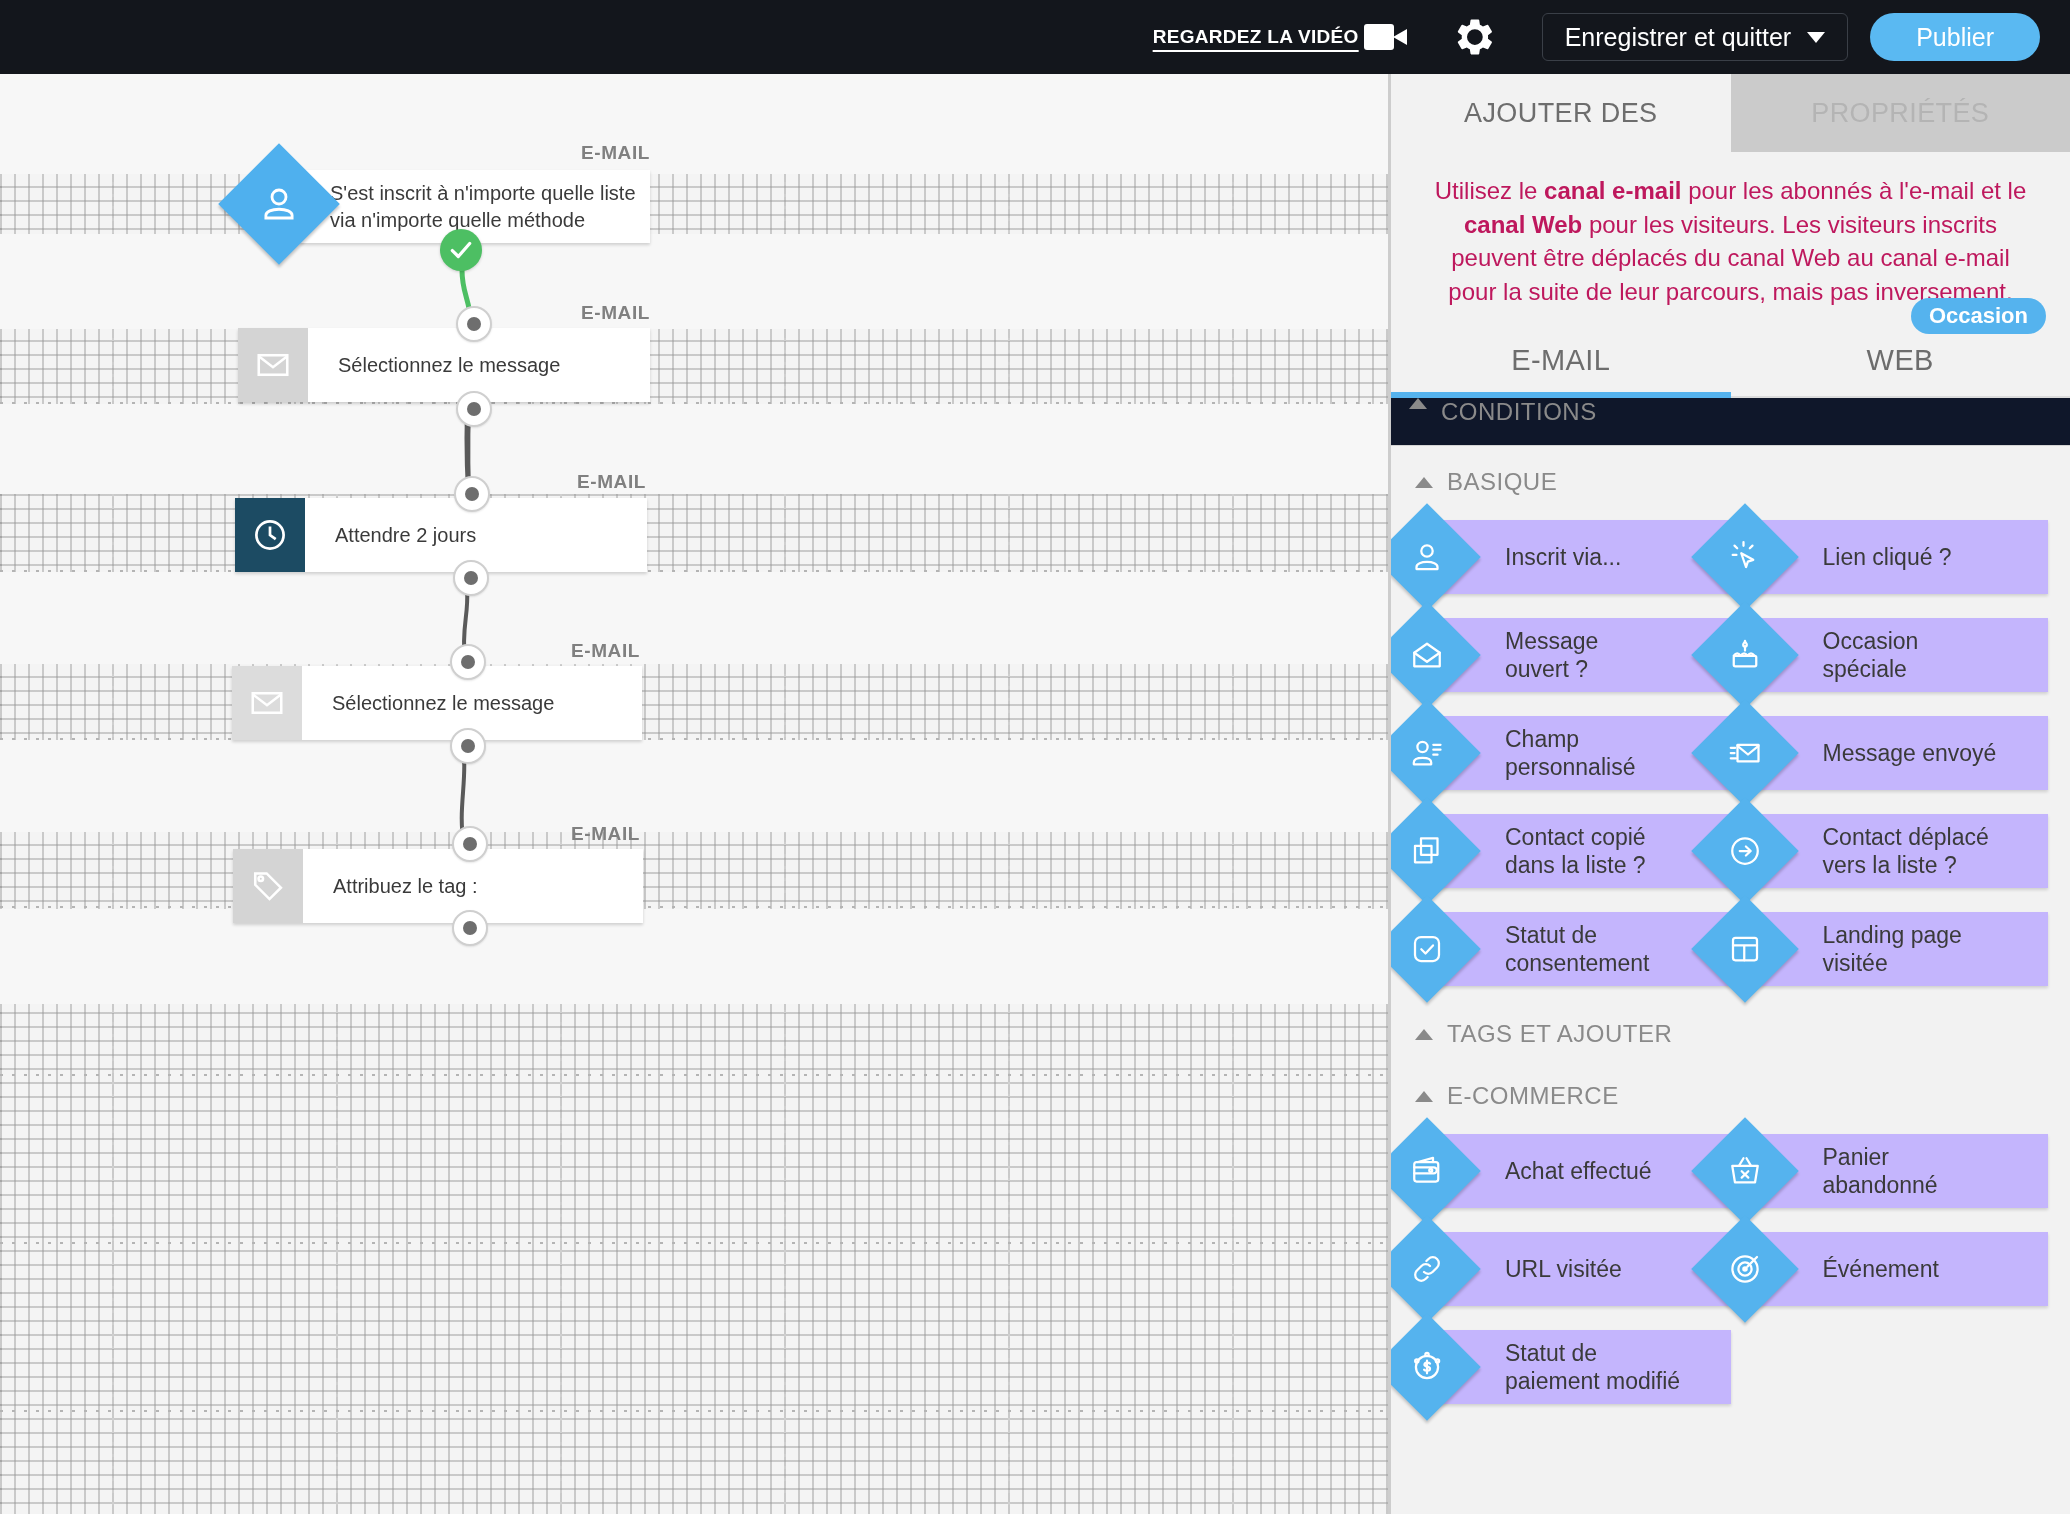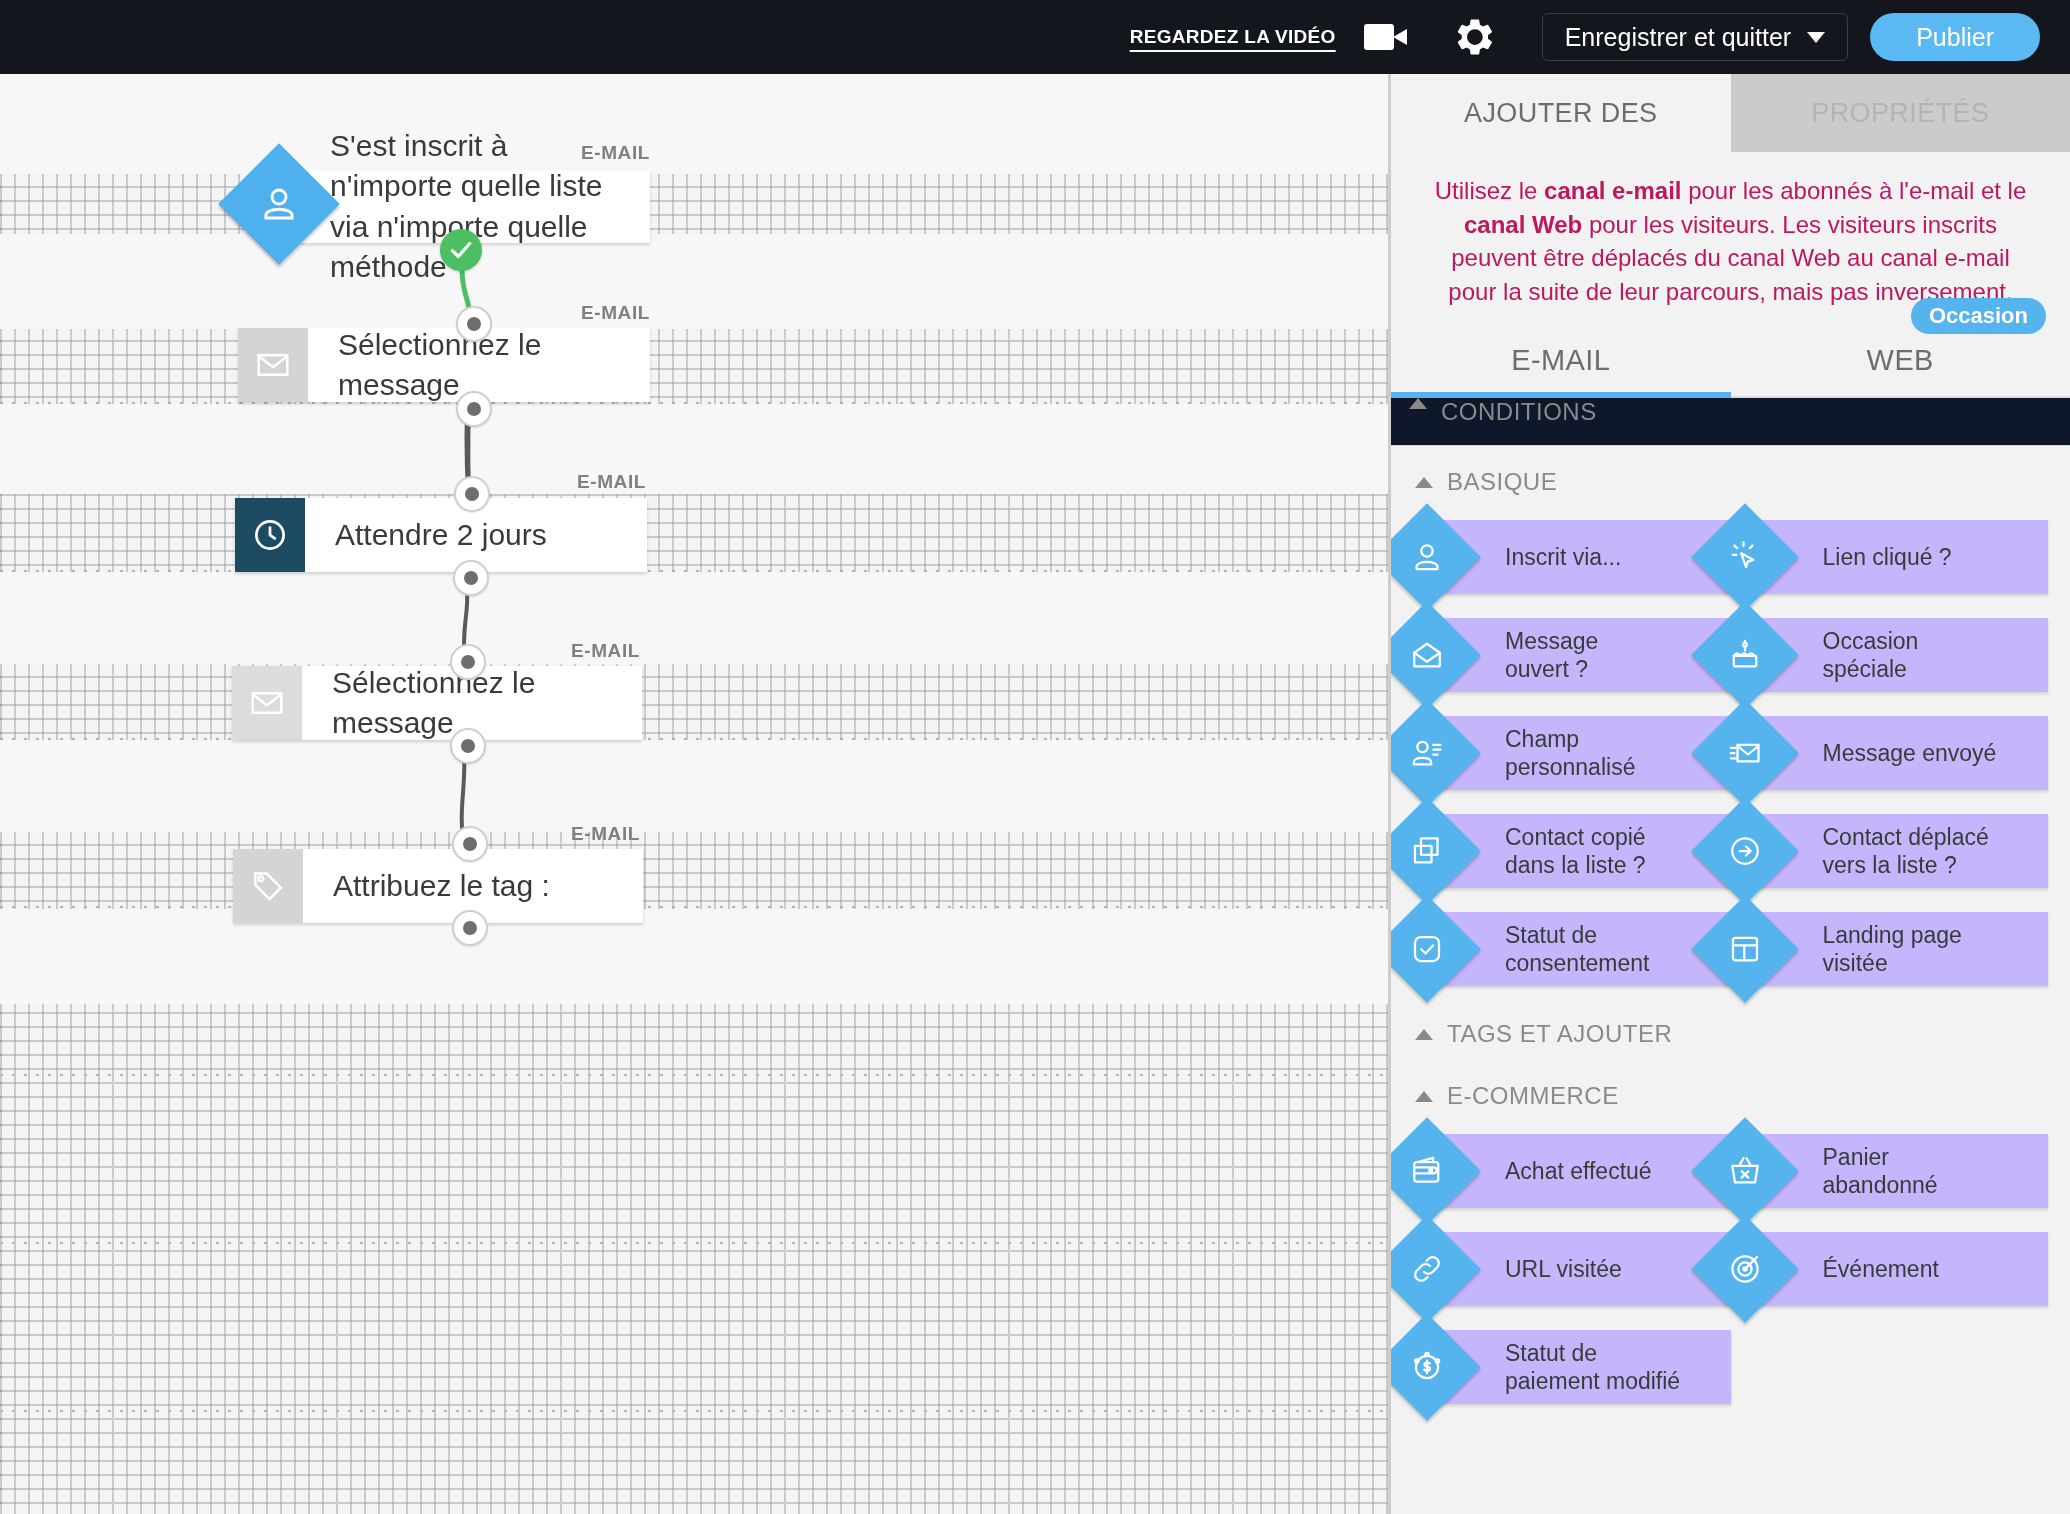--- a/index.html
+++ b/index.html
@@ -11,21 +11,21 @@
 
   
   .topbar {
     position: absolute; left: 0; top: 0; width: 2070px; height: 74px;
     background: #13161c; display: flex; align-items: center;
     justify-content: flex-end; padding-right: 30px; gap: 0;
   }
   .watch-video {
     color: #ffffff; font-size: 19px; font-weight: bold; letter-spacing: .3px;
     text-decoration: underline; text-underline-offset: 7px;
-    text-decoration-thickness: 2px; margin-right: 28px; cursor: pointer;
+    text-decoration-thickness: 2px; margin-right: 5px; cursor: pointer;
   }
   .cam-icon { width: 46px; height: 34px; position: relative; margin-right: 44px; cursor: pointer; }
   .cam-icon .body { position: absolute; left: 0; top: 4px; width: 30px; height: 26px; background: #fff; border-radius: 3px; }
   .cam-icon .lens { position: absolute; left: 29px; top: 9px; width: 0; height: 0;
       border-top: 8px solid transparent; border-bottom: 8px solid transparent; border-right: 14px solid #fff; }
   .gear-wrap { margin-right: 46px; cursor: pointer; display:flex; align-items:center; }
   .save-quit {
     height: 48px; border: 1px solid #3a3f47; border-radius: 6px;
     color: #ffffff; font-size: 25px; display: flex; align-items: center;
     padding: 0 22px; gap: 16px; margin-right: 22px; cursor: pointer;
@@ -81,21 +81,21 @@
     color: #808080; text-align: right;
   }
   .icon-box {
     width: 70px; height: 100%; flex: 0 0 70px;
     display: flex; align-items: center; justify-content: center;
   }
   .icon-box.grey      { background: #d4d4d4; }
   .icon-box.grey-lt   { background: #dcdcdc; }
   .icon-box.dark      { background: #1c4b63; }
   .node-text {
-    font-size: 30px; color: #3a3a3a; line-height: 1.35; padding-left: 30px;
+    font-size: 20px; color: #3a3a3a; line-height: 1.35; padding-left: 30px;
     padding-right: 14px;
   }
   .diamond {
     position: absolute; width: 86px; height: 86px; background: #4fb0ee;
     transform: rotate(45deg); box-shadow: 2px 2px 3px rgba(0,0,0,.22);
     display: flex; align-items: center; justify-content: center;
   }
   .diamond > svg { transform: rotate(-45deg); }
 
   .conn-dot {

